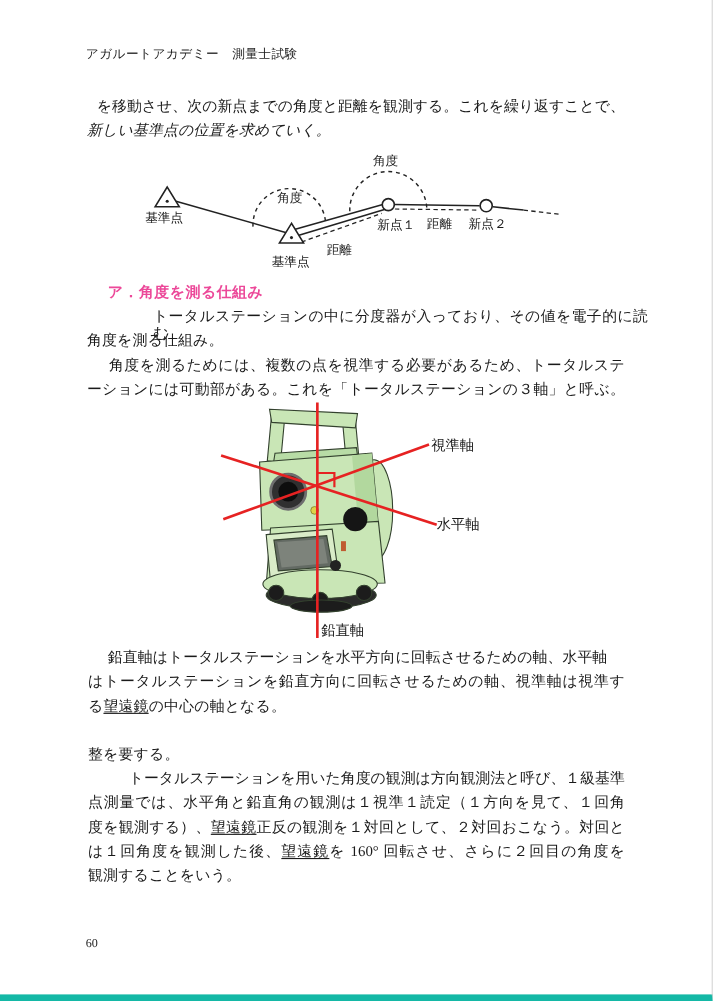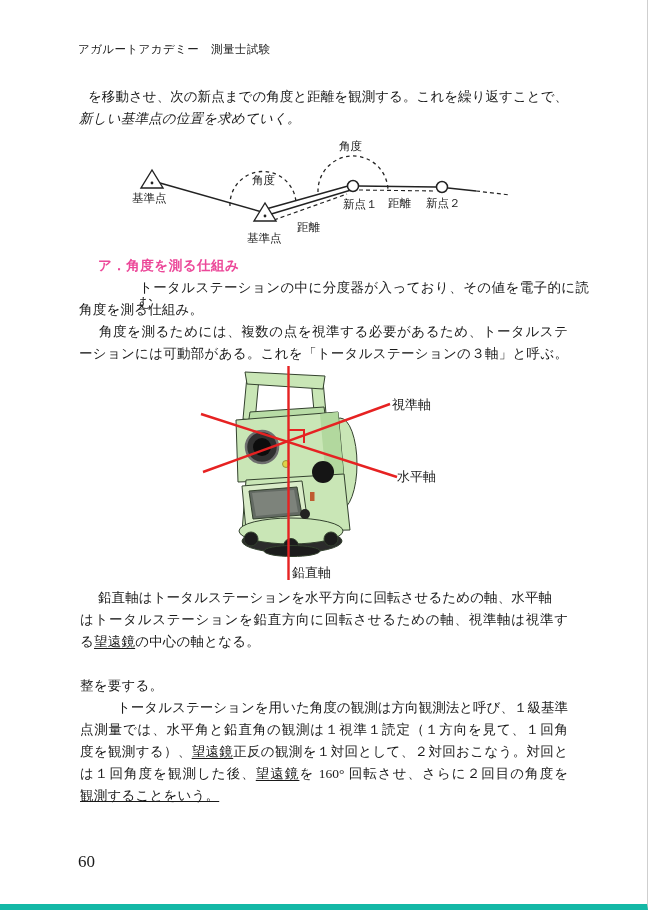--- a/index.html
+++ b/index.html
@@ -16,21 +16,21 @@
   .ln.full{
     white-space:normal;text-align:justify;text-align-last:justify;
     text-justify:inter-character;letter-spacing:0;
   }
   .u-term{text-decoration:underline;text-underline-offset:2px;}
   #doc-header{position:absolute;left:78px;top:42px;font-size:11.5px;letter-spacing:.4px;}
   #section-heading{
     position:absolute;left:87px;top:257px;font-size:13.5px;font-weight:bold;
     letter-spacing:.5px;
   }
-  #page-number{position:absolute;left:78px;top:852px;font-size:17px;}
+  #page-number{position:absolute;left:78px;top:852px;font-size:11px;}
   svg{position:absolute;}
   svg text{font-family:"Liberation Serif","DejaVu Serif",serif;fill:#1a1a1a;}
   .diag-label{font-size:11.5px;}
   .axis-label{font-size:13px;}
 </style>
 </head>
 <body>
 
 <div id="page">
 
@@ -133,16 +133,16 @@
   </svg>
 
   <div class="ln full" style="left:98px;top:590px;width:454px;">鉛直軸はトータルステーションを水平方向に回転させるための軸、水平軸</div>
   <div class="ln full" style="left:80px;top:612px;width:488px;">はトータルステーションを鉛直方向に回転させるための軸、視準軸は視準す</div>
   <div class="ln" style="left:80px;top:634px;"><span>る</span><span class="u-term">望遠鏡</span><span>の中心の軸となる。</span></div>
   <div class="ln" style="left:80px;top:678px;">整を要する。</div>
   <div class="ln full" style="left:117px;top:700px;width:451px;">トータルステーションを用いた角度の観測は方向観測法と呼び、１級基準</div>
   <div class="ln full" style="left:80px;top:722px;width:488px;">点測量では、水平角と鉛直角の観測は１視準１読定（１方向を見て、１回角</div>
   <div class="ln full" style="left:80px;top:744px;width:488px;"><span>度を観測する）、</span><span class="u-term">望遠鏡</span><span>正反の観測を１対回として、２対回おこなう。対回と</span></div>
   <div class="ln full" style="left:80px;top:766px;width:488px;"><span>は１回角度を観測した後、</span><span class="u-term">望遠鏡</span><span>を 160° 回転させ、さらに２回目の角度を</span></div>
-  <div class="ln" style="left:80px;top:788px;text-decoration:underline;">観測することをいう。</div>
+  <div class="ln" style="left:80px;top:788px;">観測することをいう。</div>
 
   <div id="page-number">60</div>
 </div>
 
 </body></html>

